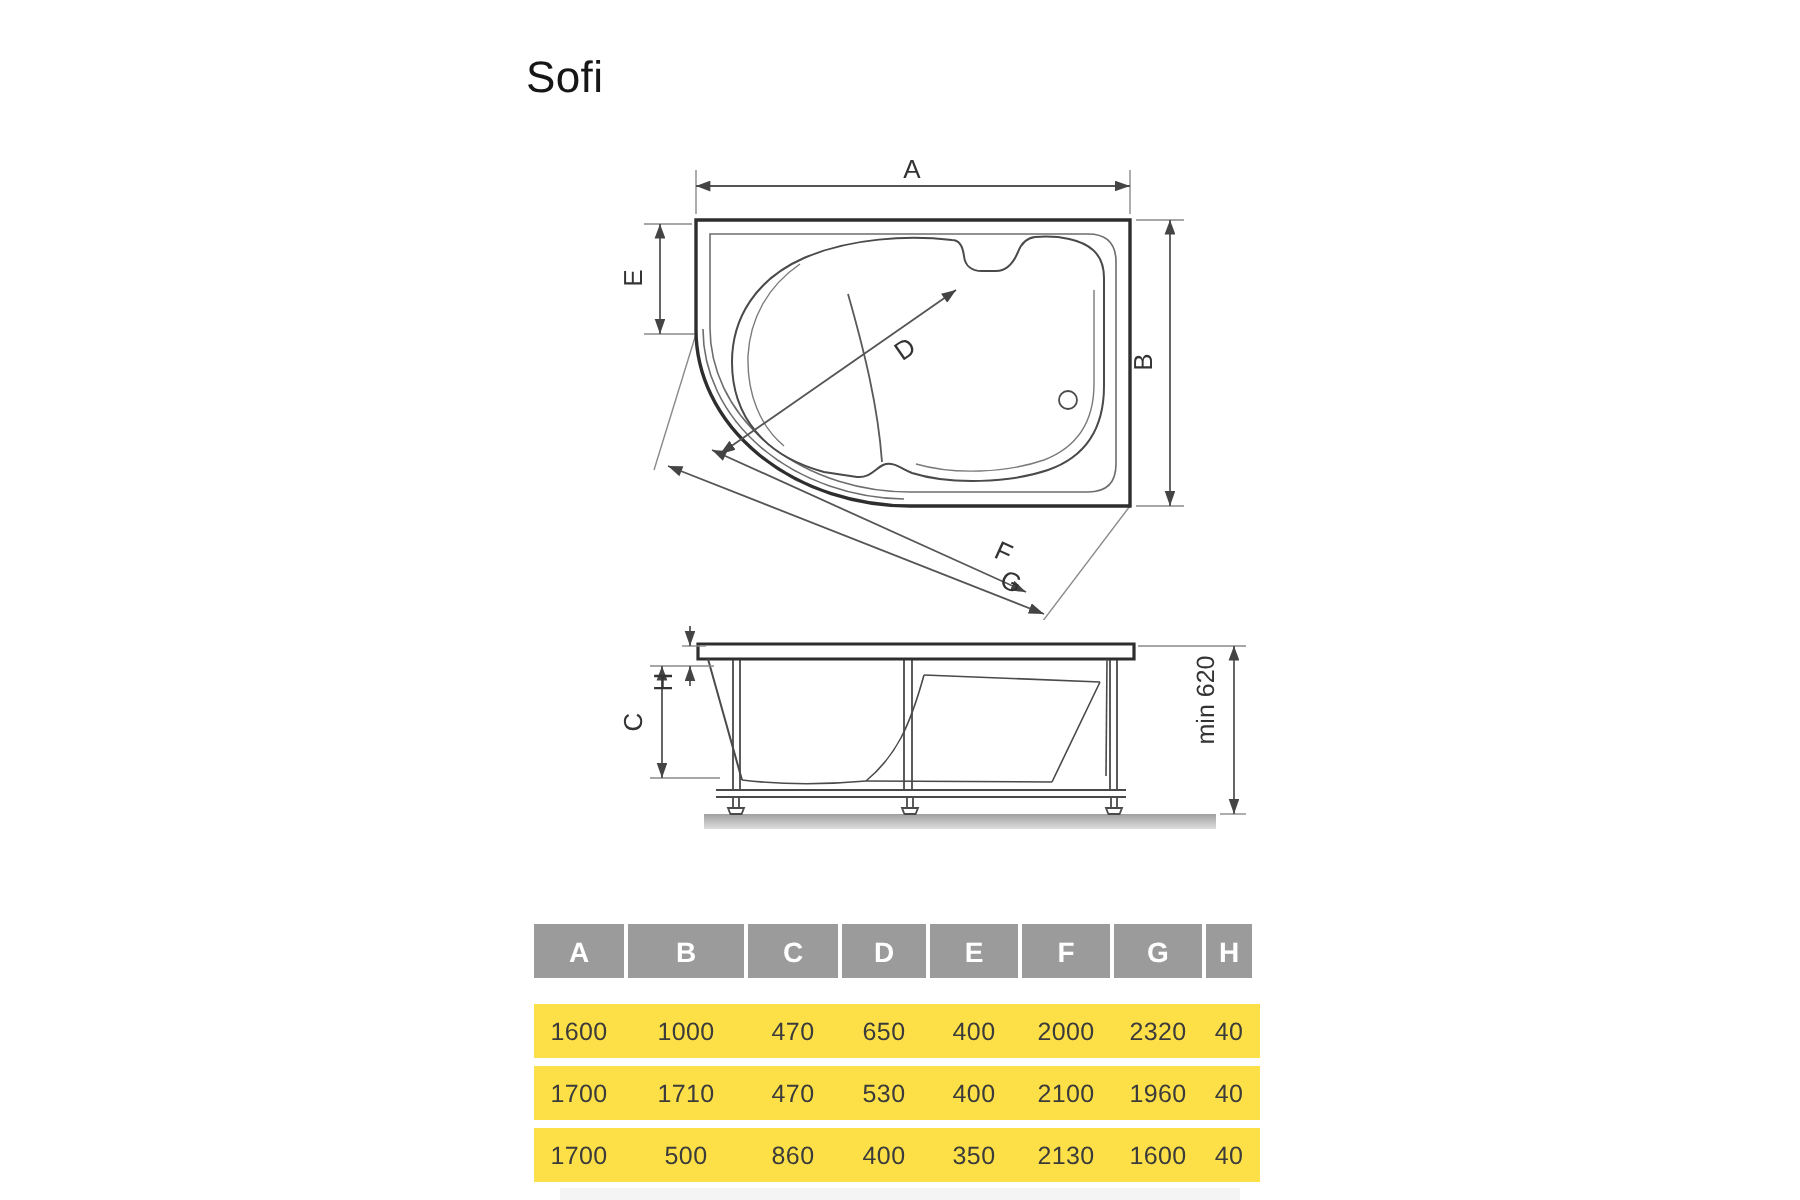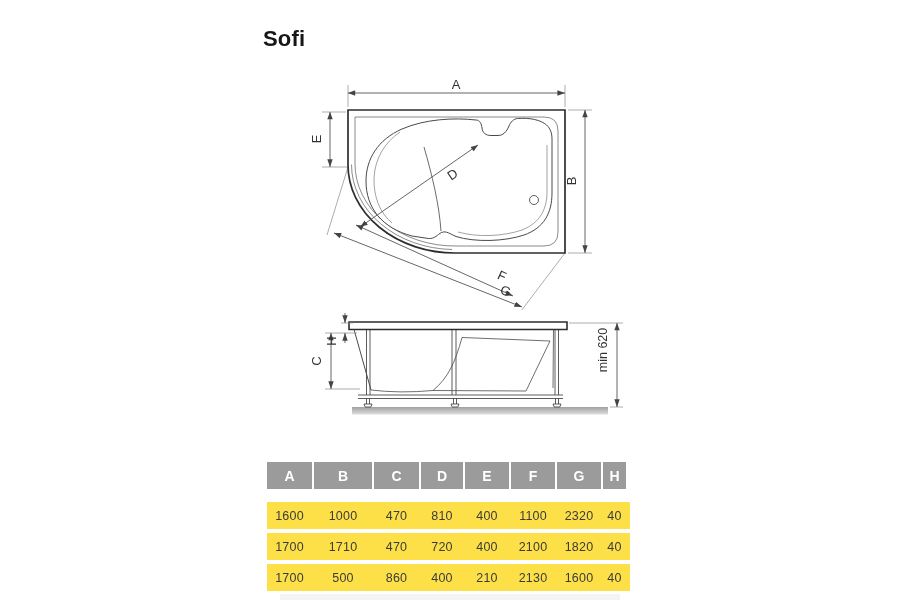--- a/index.html
+++ b/index.html
@@ -1,18 +1,18 @@
 <!DOCTYPE html>
 <html><head>
 <meta charset="utf-8">
 <style>
   html,body{margin:0;padding:0;background:#fff;}
   .screen{position:relative;width:900px;height:600px;background:#ffffff;overflow:hidden;
           font-family:"Liberation Sans",sans-serif;}
-  .title{position:absolute;left:263px;top:26px;font-size:22px;font-weight:700;
+  .title{position:absolute;left:263px;top:26px;font-size:22px;font-weight:400;
          color:#161616;letter-spacing:.2px;}
   .topview{position:absolute;left:300px;top:75px;}
   .sideview{position:absolute;left:305px;top:308px;}
   svg text{font-family:"Liberation Sans",sans-serif;font-size:13px;fill:#333;}
   
   .spec{position:absolute;left:267px;top:462px;width:363px;}
   .spec-head,.spec-row{display:grid;grid-template-columns:45px 58px 45px 42px 44px 44px 44px 23px;
                        column-gap:2px;}
   .spec-head{margin-bottom:13px;}
   .spec-head .hcell{background:#9b9b9b;color:#fff;font-weight:bold;font-size:14px;
@@ -154,44 +154,44 @@
       <div class="hcell">E</div>
       <div class="hcell">F</div>
       <div class="hcell">G</div>
       <div class="hcell">H</div>
     </div>
 
     <div class="spec-row">
       <div class="cell">1600</div>
       <div class="cell">1000</div>
       <div class="cell">470</div>
-      <div class="cell">810</div>
+      <div class="cell">650</div>
       <div class="cell">400</div>
-      <div class="cell">1100</div>
+      <div class="cell">2000</div>
       <div class="cell">2320</div>
       <div class="cell">40</div>
     </div>
 
     <div class="spec-row">
       <div class="cell">1700</div>
       <div class="cell">1710</div>
       <div class="cell">470</div>
-      <div class="cell">720</div>
+      <div class="cell">530</div>
       <div class="cell">400</div>
       <div class="cell">2100</div>
-      <div class="cell">1820</div>
+      <div class="cell">1960</div>
       <div class="cell">40</div>
     </div>
 
     <div class="spec-row">
       <div class="cell">1700</div>
       <div class="cell">500</div>
       <div class="cell">860</div>
       <div class="cell">400</div>
-      <div class="cell">210</div>
+      <div class="cell">350</div>
       <div class="cell">2130</div>
       <div class="cell">1600</div>
       <div class="cell">40</div>
     </div>
   </div>
 
   <div class="faint-row"></div>
 </div>
 
 </body></html>

